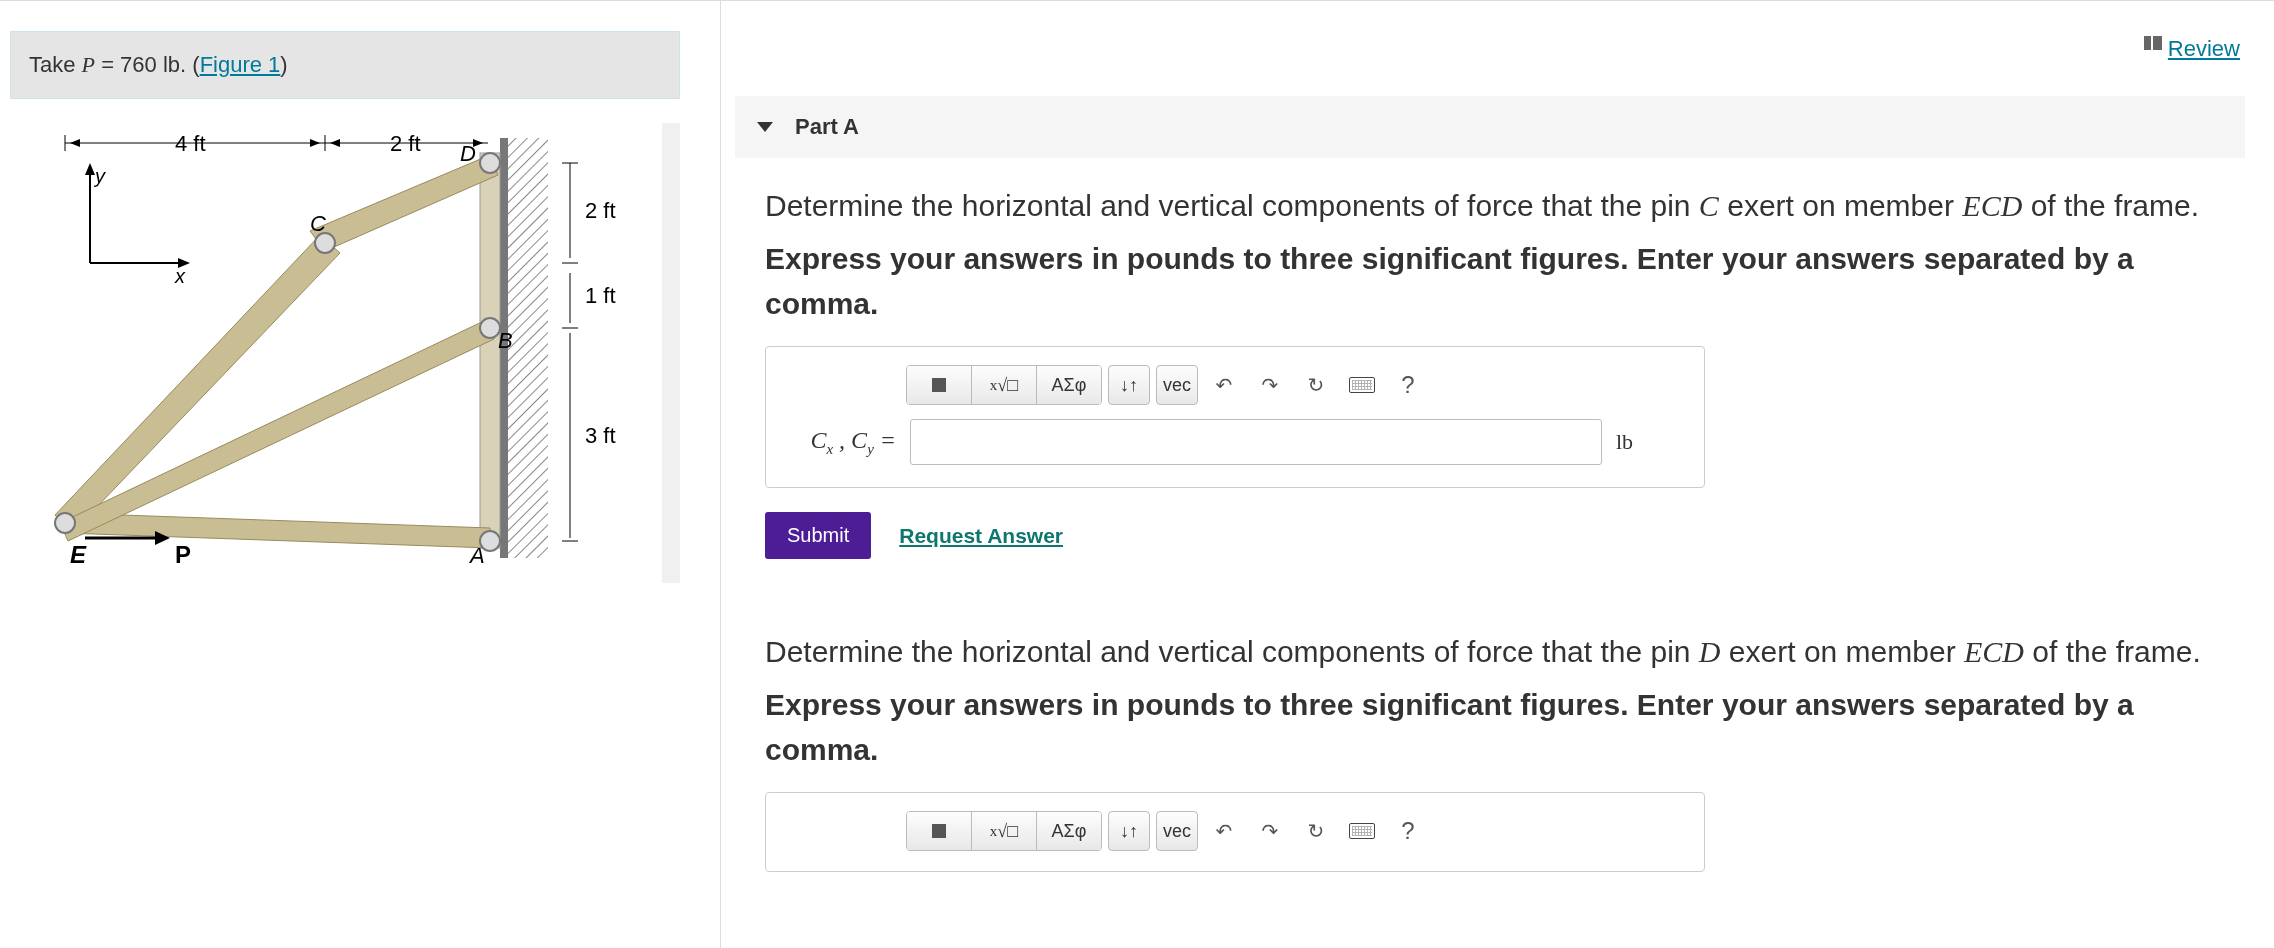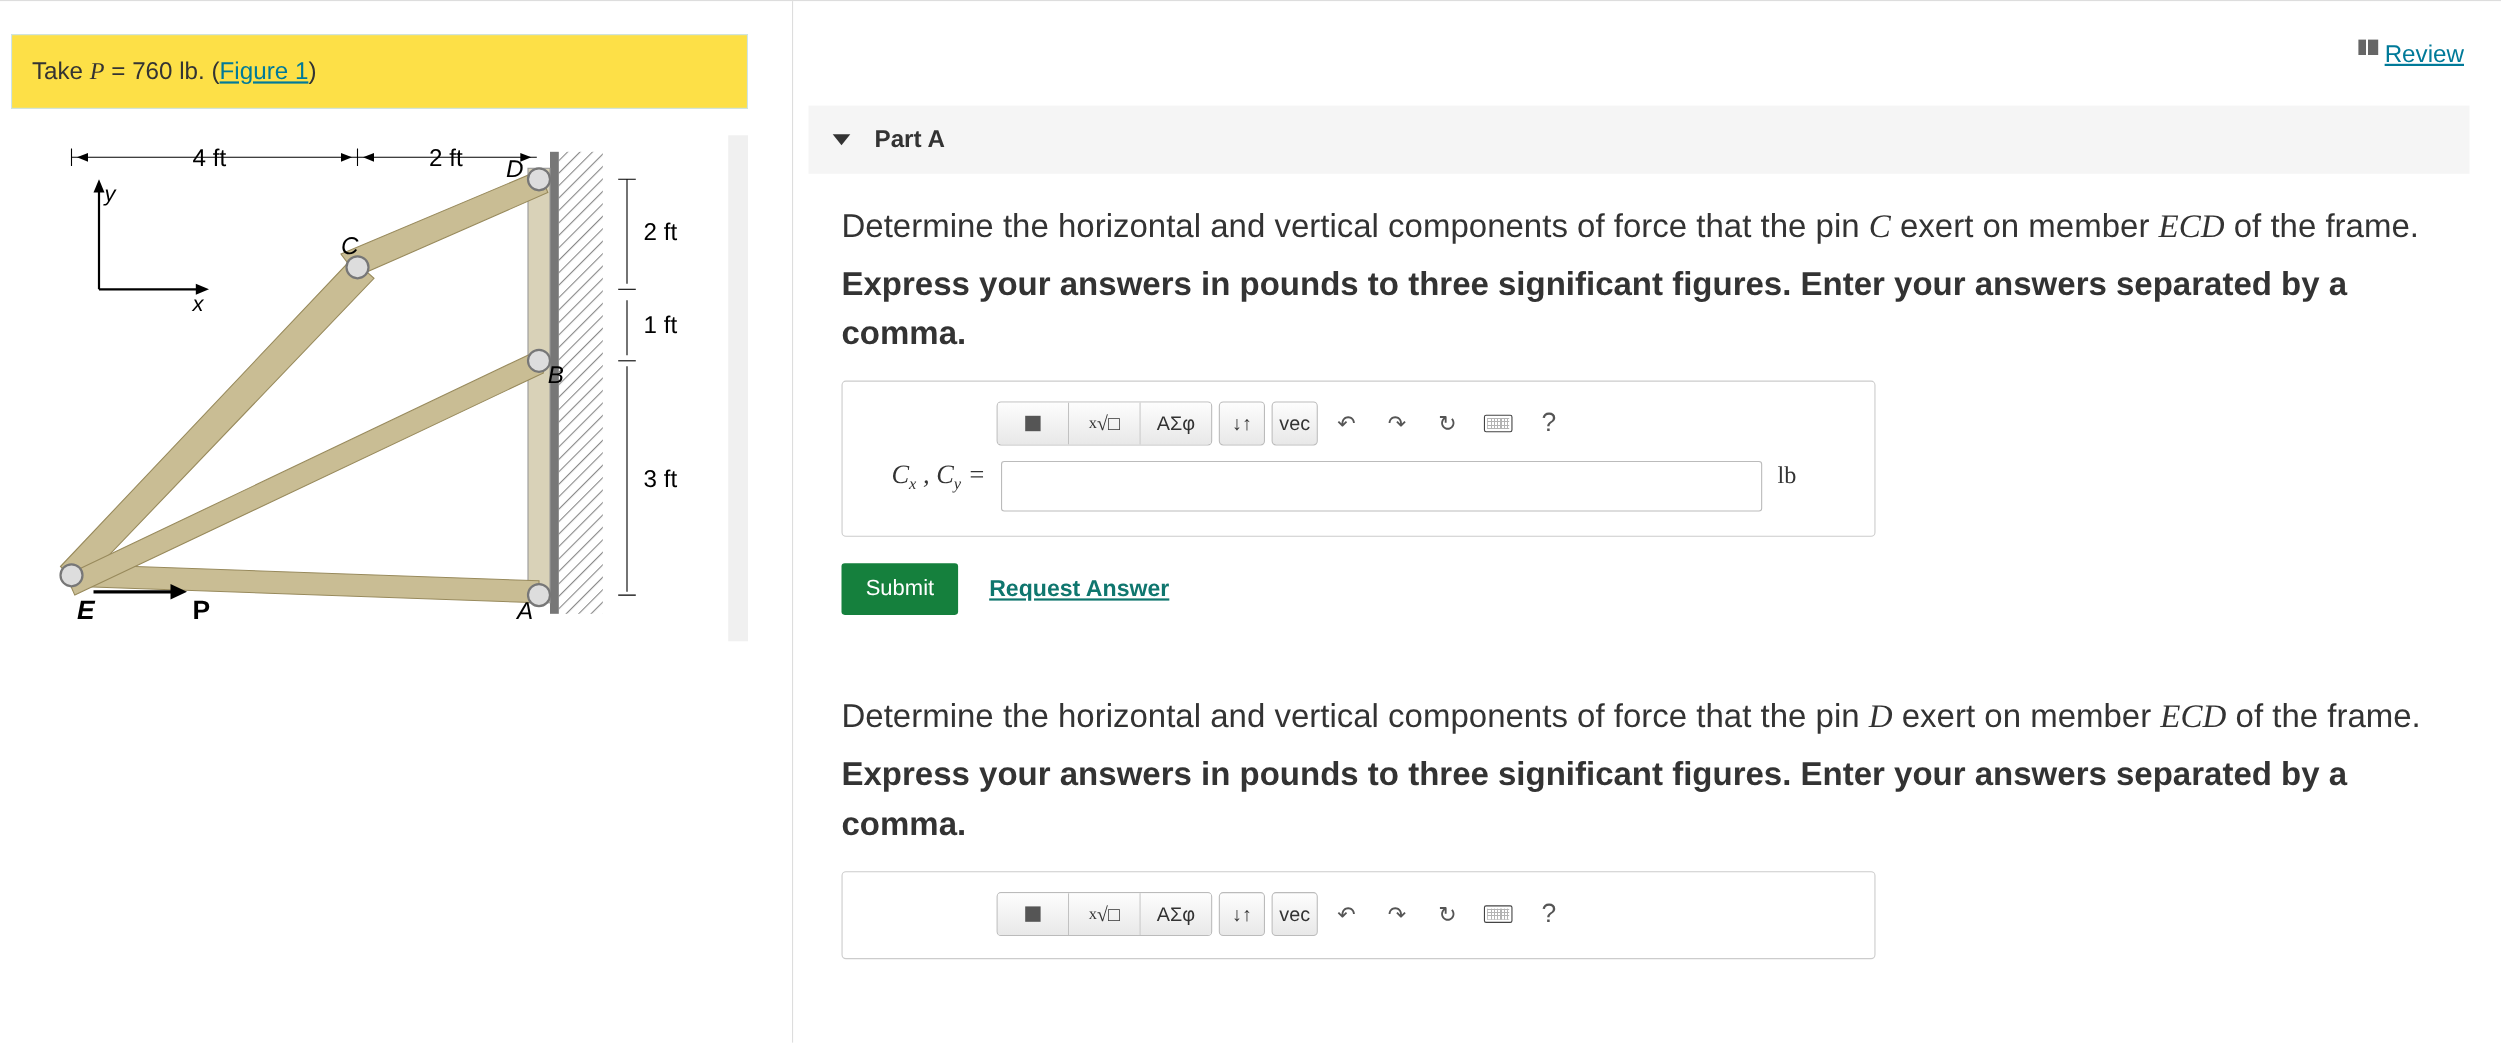--- a/index.html
+++ b/index.html
@@ -1,20 +1,20 @@
 <!DOCTYPE html>
 <html><head>
 <meta charset="utf-8">
 <style>
 html,body{margin:0;padding:0;font-family:Arial,Helvetica,sans-serif;font-size:16px;color:#333;background:#fff}
 .wrap{width:2274px;height:948px;position:relative;border-top:1px solid #ddd;box-sizing:border-box}
 .left-pane{width:700px;float:left;padding:10px 20px 0 10px;box-sizing:border-box}
 .right-pane{width:1560px;float:left;position:relative;padding-top:0;box-sizing:border-box}
 .divider{position:absolute;left:720px;top:0;bottom:0;width:1px;background:#ddd}
-.problem-statement{background:#fde047;border:1px solid #cce4eb;padding:20px 18px;font-size:22px;color:#333;margin-top:20px}
+.problem-statement{background:#e5e5e5;border:1px solid #cce4eb;padding:20px 18px;font-size:22px;color:#333;margin-top:20px}
 .problem-statement a{color:#007a99;text-decoration:underline}
 .figure-header{display:flex;align-items:center;justify-content:space-between;margin-top:250px;padding-bottom:15px;border-bottom:1px solid #ddd}
 .figure-header h2{font-size:28px;font-weight:bold;margin:0}
 .pager{display:flex;align-items:center;gap:10px;font-size:20px;color:#444}
 .pager-btn{width:32px;height:32px;border:1px solid #ccc;border-radius:50%;background:#fff;display:flex;align-items:center;justify-content:center;color:#999;font-size:18px}
 .figure-img{position:relative;height:460px;margin-top:24px;border-right:18px solid #f0f0f0;box-sizing:border-box;overflow:hidden}
 .figure-img svg{display:block}
 .scroll-up,.scroll-down{position:absolute;right:-18px;width:18px;height:18px;background:#e0e0e0;display:flex;align-items:center;justify-content:center;font-size:10px;color:#666}
 .scroll-up{top:0}.scroll-down{bottom:0}
 .review-link{position:absolute;right:20px;top:35px;color:#007a99;text-decoration:underline;font-size:22px;display:flex;gap:6px}
@@ -25,27 +25,27 @@
 .tri{width:0;height:0;border-left:8px solid transparent;border-right:8px solid transparent;border-top:10px solid #333}
 .prompt{padding:25px 30px 0 30px;font-size:30px;line-height:1.5}
 .prompt .bold{font-weight:bold;margin-top:8px}
 .answer-box{margin:20px 30px 0 30px;border:1px solid #ccc;border-radius:4px;padding:18px 20px 22px 20px;width:940px;box-sizing:border-box}
 .toolbar{display:flex;align-items:center;gap:6px;margin-left:120px;margin-bottom:14px}
 .tb-group{display:flex;border:1px solid #bbb;border-radius:4px;overflow:hidden}
 .tb-btn{height:38px;min-width:44px;padding:0 10px;background:linear-gradient(#fdfdfd,#e8e8e8);border-right:1px solid #bbb;display:flex;align-items:center;justify-content:center;font-size:18px;color:#333;cursor:pointer}
 .tb-btn:last-child{border-right:none}
 .tb-single{height:38px;min-width:40px;border:1px solid #bbb;border-radius:4px;background:linear-gradient(#fdfdfd,#e8e8e8);display:flex;align-items:center;justify-content:center;font-size:18px;color:#333;cursor:pointer}
 .tb-plain{height:38px;min-width:40px;display:flex;align-items:center;justify-content:center;font-size:20px;color:#555;cursor:pointer}
-.input-row{display:flex;align-items:flex-start;gap:14px}
+.input-row{display:flex;align-items:center;gap:14px}
 .var-label{font-family:'Times New Roman',serif;font-style:italic;font-size:24px;color:#333;white-space:nowrap;min-width:110px;text-align:right}
 .sub{font-size:15px;vertical-align:sub}
 .answer-input{flex:0 0 670px;height:44px;border:1px solid #bbb;border-radius:3px;padding:0 10px;font-size:20px}
 .unit{font-size:22px;font-family:'Times New Roman',serif}
 .submit-row{display:flex;align-items:center;gap:28px;margin:24px 0 0 30px}
-.submit-btn{background:#15803d;color:#fff;border:none;padding:12px 22px;font-size:20px;border-radius:3px;cursor:pointer}
+.submit-btn{background:#4c1d95;color:#fff;border:none;padding:12px 22px;font-size:20px;border-radius:3px;cursor:pointer}
 .req-ans{color:#0f766e;font-weight:bold;font-size:21px;text-decoration:underline;cursor:pointer}
 .kbd-icon{width:24px;height:14px;border:1.5px solid #444;border-radius:2px;position:relative}
 .kbd-icon:before{content:"";position:absolute;inset:2px;background:repeating-linear-gradient(to right,#444 0 1px,transparent 1px 3px),repeating-linear-gradient(to bottom,#444 0 1px,transparent 1px 3px);opacity:.4}
 .box-ico{width:14px;height:14px;background:#555}
 .it{font-style:italic;font-family:'Times New Roman',serif}
 </style>
 </head>
 <body>
 
 <div class="wrap">

